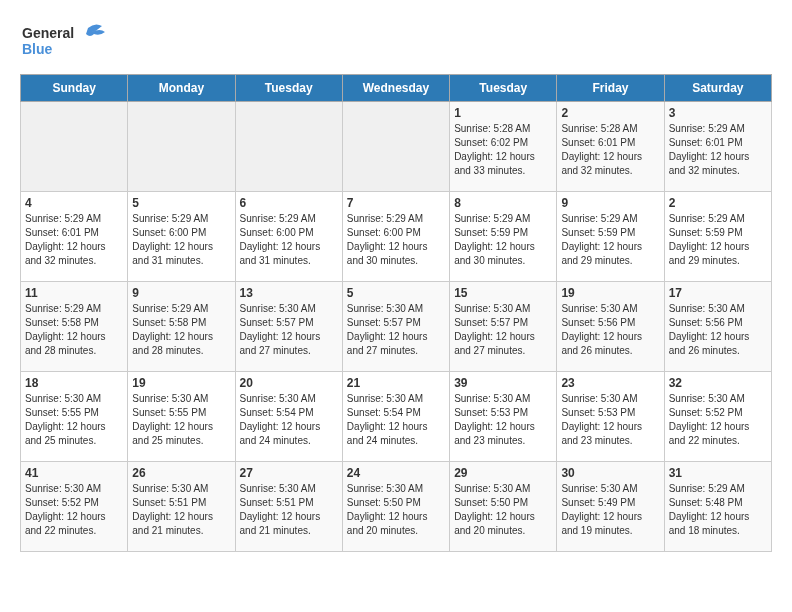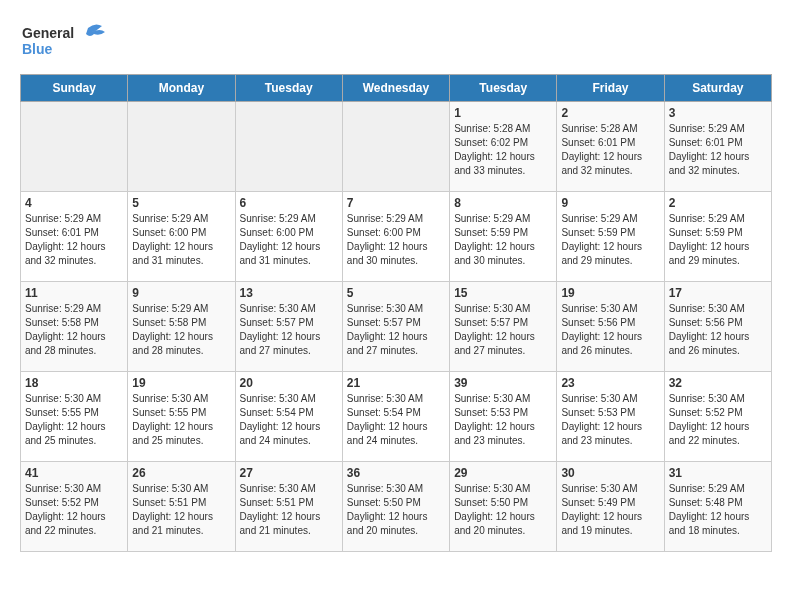--- a/index.html
+++ b/index.html
@@ -310,21 +310,21 @@
 and 21 minutes.</div>
         </td>
         <td>
           <span class="day-num">27</span>
           <div class="day-info" style="white-space: pre-line;">Sunrise: 5:30 AM
 Sunset: 5:51 PM
 Daylight: 12 hours
 and 21 minutes.</div>
         </td>
         <td>
-          <span class="day-num">36</span>
+          <span class="day-num">24</span>
           <div class="day-info" style="white-space: pre-line;">Sunrise: 5:30 AM
 Sunset: 5:50 PM
 Daylight: 12 hours
 and 20 minutes.</div>
         </td>
         <td>
           <span class="day-num">29</span>
           <div class="day-info" style="white-space: pre-line;">Sunrise: 5:30 AM
 Sunset: 5:50 PM
 Daylight: 12 hours

